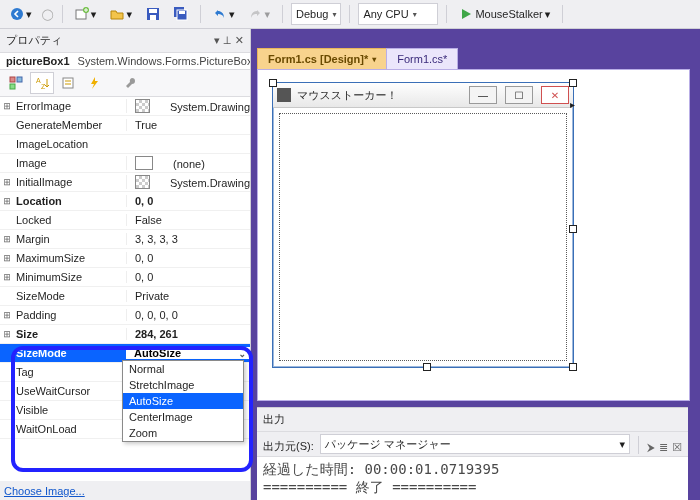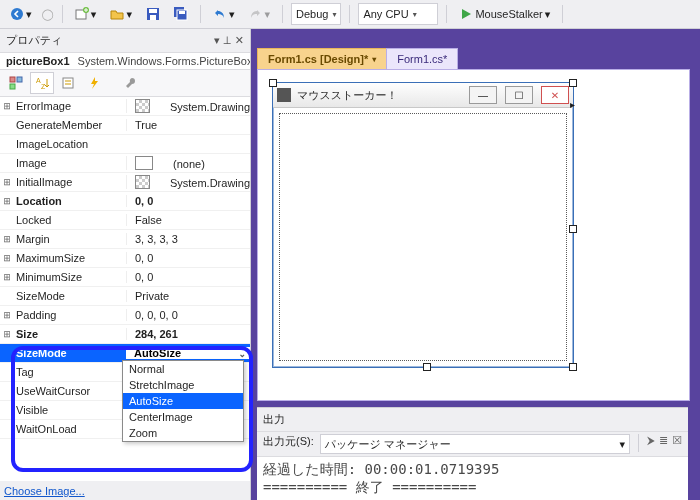--- a/index.html
+++ b/index.html
@@ -48,21 +48,21 @@
   .form-title{height:24px;background:linear-gradient(#fefefe,#e8e8e8);border-bottom:1px solid #c8c8c8;display:flex;align-items:center;gap:6px;padding:0 4px}
   .form-title .icon{width:14px;height:14px;background:#555}
   .form-title .t{flex:1}
   .winbtn{width:26px;height:16px;border:1px solid #9a9a9a;display:flex;align-items:center;justify-content:center;font-size:10px;background:#f4f4f4;margin-left:2px}
   .winbtn.close{background:#fff;border-color:#d05050;color:#d05050}
   .client{position:absolute;left:6px;top:30px;right:6px;bottom:6px;border:1px dotted #5a5a5a}
   .tracker{position:absolute;width:6px;height:6px;background:#fff;border:1px solid #222}
   
   .output{background:#efeff2;border-top:1px solid #cfcfd6;margin:0 12px 0 6px}
   .output .hdr{padding:4px 6px;border-bottom:1px solid #dcdce0}
-  .output .src{display:flex;align-items:flex-start;gap:6px;padding:2px 6px;border-bottom:1px solid #dcdce0}
+  .output .src{display:flex;align-items:flex-end;gap:6px;padding:2px 6px;border-bottom:1px solid #dcdce0}
   .output .src .combo{flex:1;border:1px solid #cfcfd6;background:#fff;height:18px;display:flex;align-items:center;padding:0 4px;justify-content:space-between}
   .output .txt{padding:4px 6px;font-family:Consolas,monospace;font-size:14px;color:#484848;white-space:pre;background:#fff;min-height:30px}
   .mini-icons{display:flex;gap:4px;color:#666}
   svg{display:block}
 </style>
 </head>
 <body>
 
 <div class="toolbar">
   <div class="btn">

